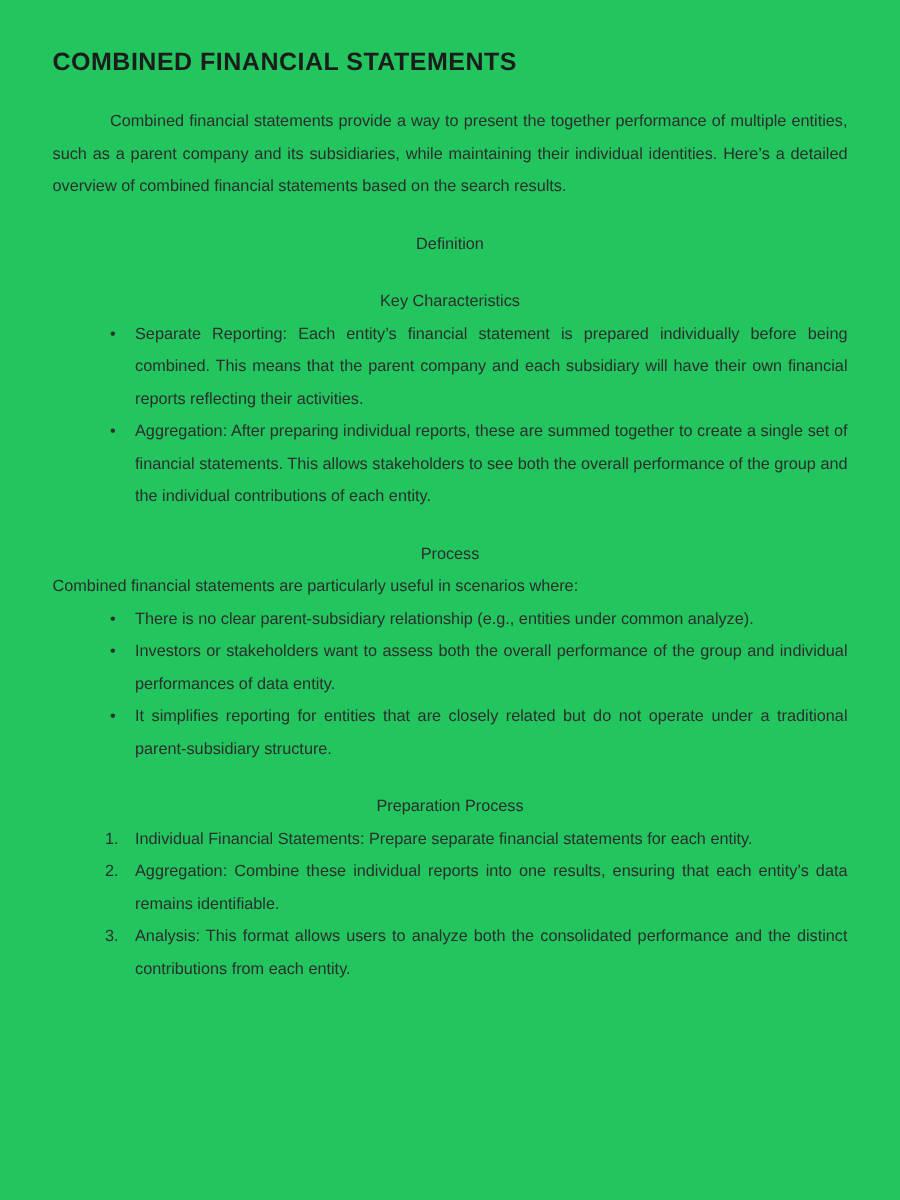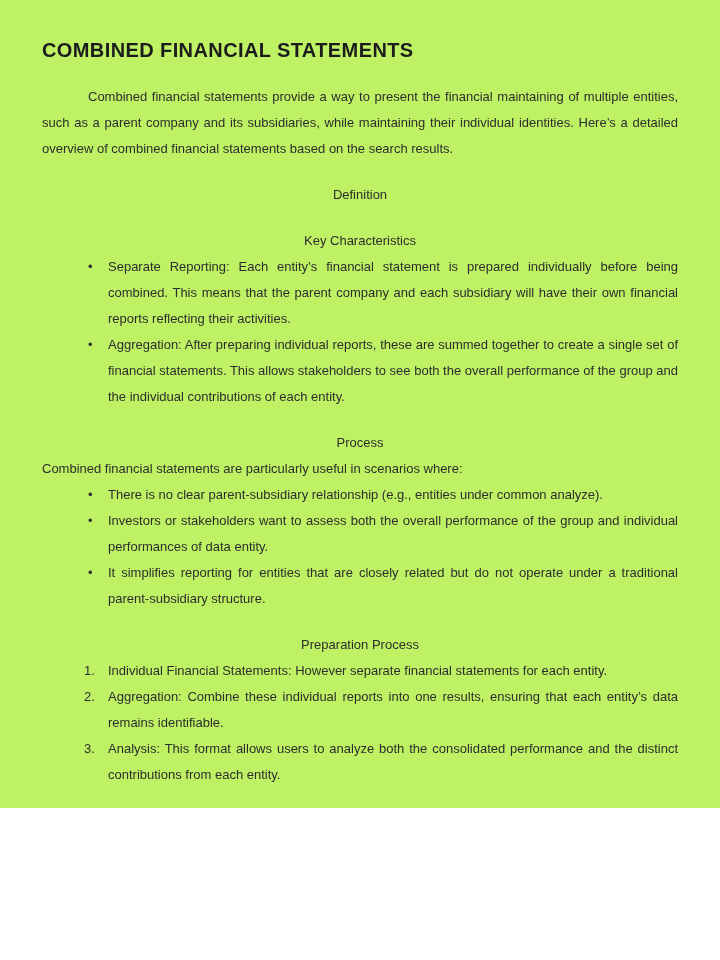--- a/index.html
+++ b/index.html
@@ -4,22 +4,22 @@
 <style>
   * { margin: 0; padding: 0; box-sizing: border-box; }
   html, body { width: 720px; height: 960px; }
   body {
     background: #ffffff;
     font-family: "Liberation Sans", sans-serif;
     color: #2d2d2d;
   }
   .page {
     width: 720px;
-    height: 808px;
-    background: #bef264;
+    height: 960px;
+    background: #22c55e;
     padding: 38px 42px 30px 42px;
     overflow: hidden;
   }
   .doc-title {
     font-size: 20px;
     line-height: 24px;
     font-weight: 700;
     letter-spacing: 0.4px;
     color: #1c1c1c;
     margin-bottom: 22px;
@@ -55,21 +55,21 @@
     text-align: justify;
   }
 </style>
 </head>
 <body>
 
 <div class="page">
 
   <h1 class="doc-title">COMBINED FINANCIAL STATEMENTS</h1>
 
-  <p class="para indent">Combined financial statements provide a way to present the financial maintaining of multiple entities, such as a parent company and its subsidiaries, while maintaining their individual identities. Here’s a detailed overview of combined financial statements based on the search results.</p>
+  <p class="para indent">Combined financial statements provide a way to present the together performance of multiple entities, such as a parent company and its subsidiaries, while maintaining their individual identities. Here’s a detailed overview of combined financial statements based on the search results.</p>
 
   <div>
     <div class="section-heading">Definition</div>
   </div>
 
   <div>
     <div class="section-heading">Key Characteristics</div>
     <ul class="doc-list ul">
       <li class="li">
         <span class="marker">•</span>
@@ -99,21 +99,21 @@
         <span class="li-text">It simplifies reporting for entities that are closely related but do not operate under a traditional parent-subsidiary structure.</span>
       </li>
     </ul>
   </div>
 
   <div>
     <div class="section-heading">Preparation Process</div>
     <ol class="doc-list ol">
       <li class="li">
         <span class="marker">1.</span>
-        <span class="li-text">Individual Financial Statements: However separate financial statements for each entity.</span>
+        <span class="li-text">Individual Financial Statements: Prepare separate financial statements for each entity.</span>
       </li>
       <li class="li">
         <span class="marker">2.</span>
         <span class="li-text">Aggregation: Combine these individual reports into one results, ensuring that each entity’s data remains identifiable.</span>
       </li>
       <li class="li">
         <span class="marker">3.</span>
         <span class="li-text">Analysis: This format allows users to analyze both the consolidated performance and the distinct contributions from each entity.</span>
       </li>
     </ol>

